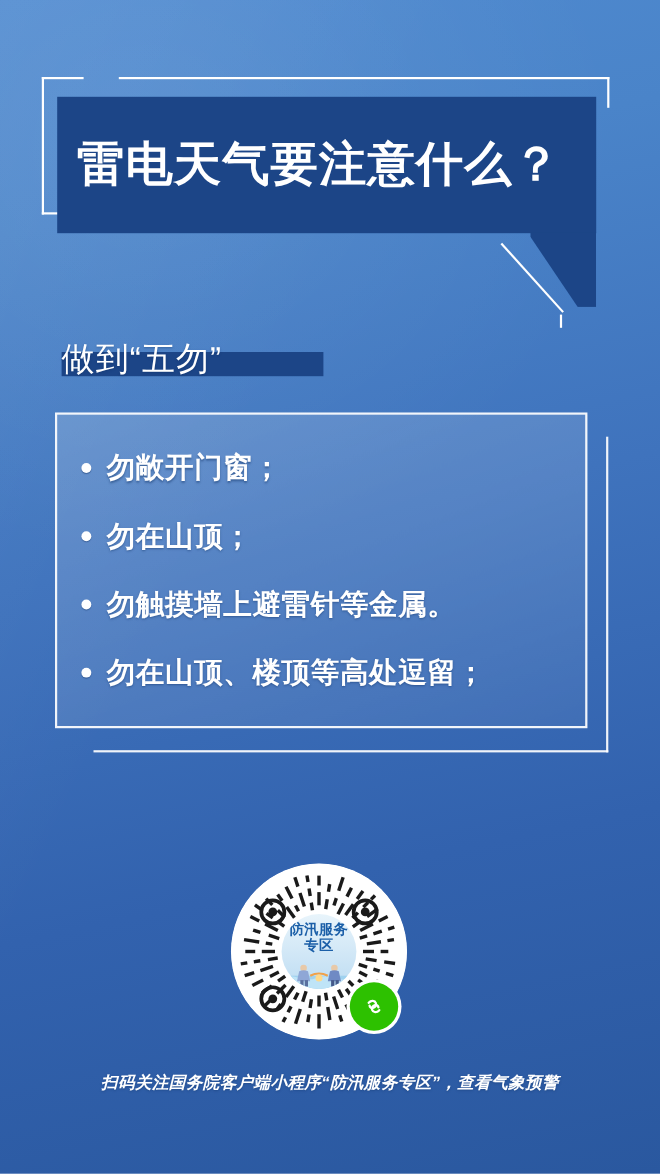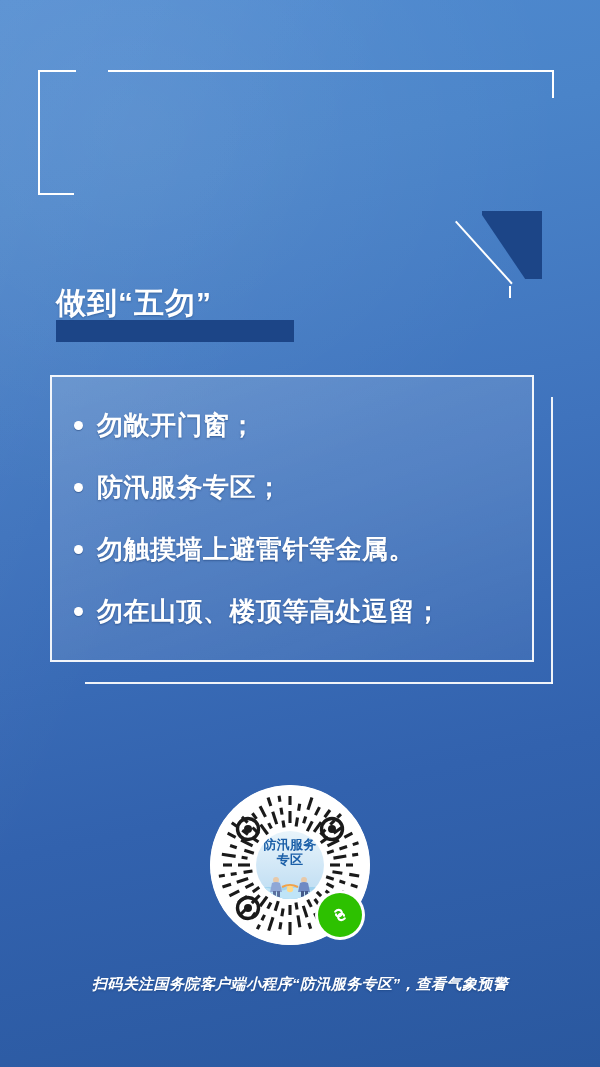--- a/index.html
+++ b/index.html
@@ -141,26 +141,27 @@
     position: absolute;
     left: 0;
     top: 36px;
     width: 238px;
     height: 22px;
     background: #1c4587;
   }
   .subtitle-text {
     position: relative;
     font-size: 30px;
-    font-weight: bold;
+    font-weight: normal;
     color: #ffffff;
     letter-spacing: 1px;
     white-space: nowrap;
     line-height: 1.25;
     text-shadow: 0 1px 2px rgba(10,40,90,0.35);
+    margin-top: 24px;
   }
 
   
   
   .outer-frame {
     position: absolute;
     left: 85px;
     top: 397px;
     width: 468px;
     height: 287px;
@@ -294,20 +295,23 @@
 <div class="header">
 
   <div class="bracket">
     <div class="b-left"></div>
     <div class="b-top-a"></div>
     <div class="b-top-b"></div>
     <div class="b-right"></div>
     <div class="b-bot"></div>
   </div>
 
+  <div class="title-banner">
+    <span class="title-text">雷电天气要注意什么？</span>
+  </div>
 
   <div class="tail"></div>
   <div class="tail-stroke">
     <div class="ts-diag"></div>
     <div class="ts-foot"></div>
   </div>
 </div>
 
 <div class="subtitle-wrap">
   <div class="subtitle-bar"></div>
@@ -319,21 +323,21 @@
   <div class="of-bottom"></div>
 </div>
 
 <div class="list-box">
   <div class="list-item">
     <span class="list-bullet"></span>
     <span class="list-label">勿敞开门窗；</span>
   </div>
   <div class="list-item">
     <span class="list-bullet"></span>
-    <span class="list-label">防汛服务专区；</span>
+    <span class="list-label">勿在山顶；</span>
   </div>
   <div class="list-item">
     <span class="list-bullet"></span>
     <span class="list-label">勿触摸墙上避雷针等金属。</span>
   </div>
   <div class="list-item">
     <span class="list-bullet"></span>
     <span class="list-label">勿在山顶、楼顶等高处逗留；</span>
   </div>
 </div>

